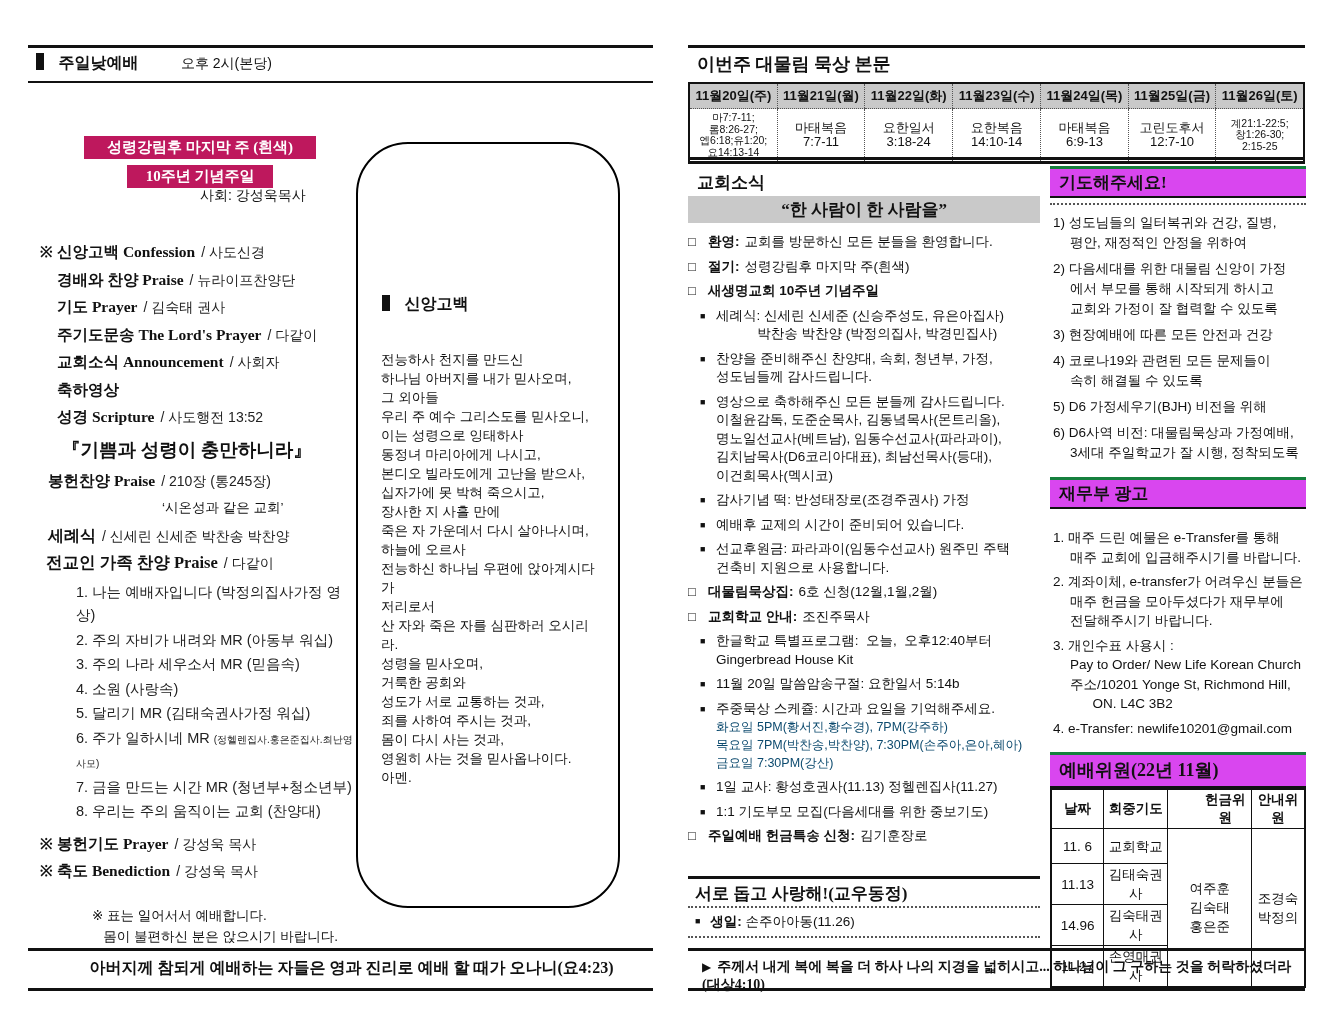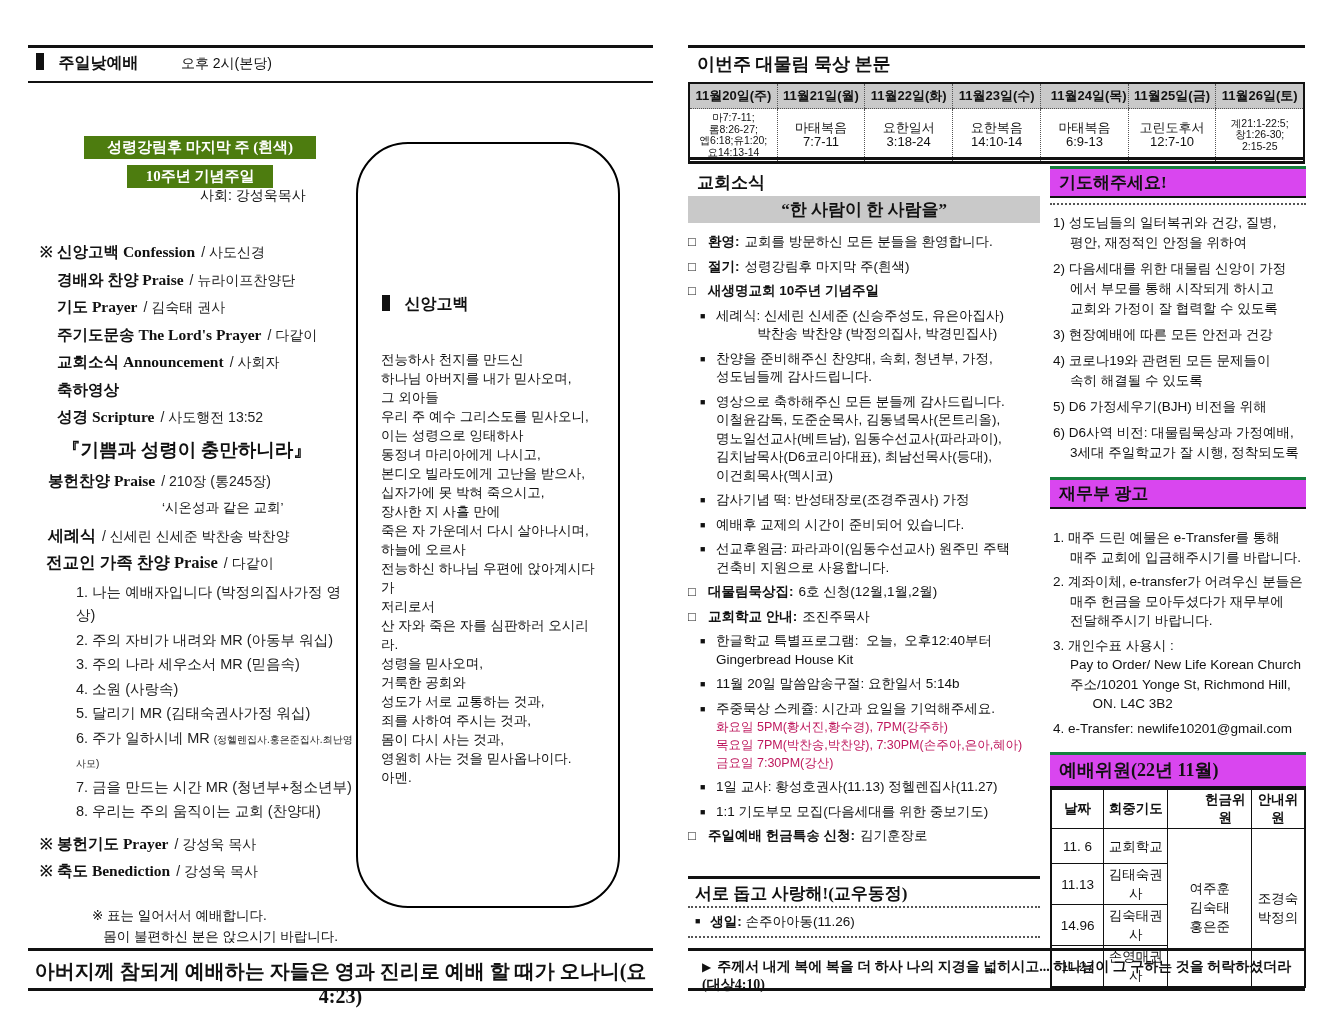--- a/index.html
+++ b/index.html
@@ -6,21 +6,21 @@
   .canvas{position:relative;width:1320px;height:1020px;background:#ffffff;overflow:hidden;
           font-family:"Liberation Sans","DejaVu Sans",sans-serif;color:#111;}
   .abs{position:absolute;}
   .rule{position:absolute;background:#111;}
   .dotted{position:absolute;border-top:2px dotted #555;height:0;}
   .sb{font-family:"Liberation Serif","DejaVu Serif",serif;font-weight:700;}
   .ss{font-family:"Liberation Sans","DejaVu Sans",sans-serif;font-weight:400;}
   .pre{white-space:pre-wrap;}
   .bar{display:inline-block;width:8px;height:17px;background:#111;vertical-align:-2px;margin-right:10px;}
   
-  .badge{position:absolute;background:#4d7c0f;color:#fff;text-align:center;font-size:15px;line-height:23px;}
+  .badge{position:absolute;background:#be185d;color:#fff;text-align:center;font-size:15px;line-height:23px;}
   .o-item{margin-bottom:7.5px;line-height:19px;}
   .o-star{display:inline-block;width:17px;font-size:15px;}
   .o-label{font-size:15.5px;}
   .o-detail{font-size:14px;color:#222;margin-left:6px;}
   .song{padding-left:36px;line-height:23.5px;font-size:14.5px;color:#222;}
   .song-small{font-size:10px;}
   .creed-box{position:absolute;left:356px;top:142px;width:260px;height:762px;
              border:2.5px solid #000;border-radius:52px;background:#fff;}
   
   table{border-collapse:collapse;}
@@ -28,21 +28,21 @@
   .dev-table th{background:#c9c9c9;font-size:13px;font-weight:700;border-left:1.5px dotted #555;
                 border-bottom:1.5px dotted #555;height:24px;padding:0 1px;}
   .dev-table td{font-size:13px;text-align:center;border-left:1.5px dotted #555;height:50px;
                 white-space:pre-line;line-height:14px;padding:1px;}
   .dev-table .tiny{font-size:10.5px;line-height:11.5px;}
   .n-item{display:flex;margin-bottom:6px;line-height:18.5px;font-size:13.5px;}
   .n-item .blt{width:20px;flex:none;font-size:13px;}
   .n-item.sq{padding-left:12px;}
   .n-item.sq .blt{width:16px;font-size:9px;line-height:18.5px;}
   .n-label{font-weight:700;margin-right:5px;flex:none;}
-  .n-sub{font-size:12.5px;line-height:18px;color:#be185d;}
+  .n-sub{font-size:12.5px;line-height:18px;color:#0c4a6e;}
   .side-head{position:absolute;left:1050px;width:256px;background:#d946ef;border-top:3px solid #15803d;
              border-bottom:2px solid #111;font-size:17px;line-height:27px;padding-left:9px;box-sizing:border-box;}
   .num-item{margin-bottom:6px;font-size:13.5px;line-height:20px;padding-left:17px;text-indent:-17px;}
   .c-table{position:absolute;left:1050px;top:788px;width:256px;border:2px solid #111;}
   .c-table th{font-size:13.5px;font-weight:700;border:1.2px solid #111;height:26px;}
   .c-table td{font-size:13.5px;text-align:center;border:1.2px solid #111;height:32px;white-space:pre-line;line-height:19px;}
 </style>
 </head>
 <body>
 
@@ -116,34 +116,34 @@
 성령을 믿사오며,
 거룩한 공회와
 성도가 서로 교통하는 것과,
 죄를 사하여 주시는 것과,
 몸이 다시 사는 것과,
 영원히 사는 것을 믿사옵나이다.
 아멘.</div>
   </div>
 
   <div class="rule" style="left:28px;top:948px;width:625px;height:3px;"></div>
-  <div class="abs sb" style="left:28px;top:958px;width:625px;text-align:center;font-size:20px;">아버지께 참되게 예배하는 자들은 영과 진리로 예배 할 때가 오나니(요4:23)</div>
+  <div class="abs sb" style="left:39px;top:958px;width:625px;text-align:center;font-size:16px;">아버지께 참되게 예배하는 자들은 영과 진리로 예배 할 때가 오나니(요4:23)</div>
   <div class="rule" style="left:28px;top:988px;width:625px;height:3px;"></div>
 
   <div class="rule" style="left:688px;top:45px;width:617px;height:3px;"></div>
   <div class="abs sb" style="left:697px;top:52px;font-size:18px;">이번주 대물림 묵상 본문</div>
 
   <table class="dev-table">
     <tbody>
         <tr>
       <th style="border-left:none;width:88px;">11월20일(주)</th>
       <th style="width:88px;">11월21일(월)</th>
       <th style="width:88px;">11월22일(화)</th>
       <th style="width:88px;">11월23일(수)</th>
-      <th style="width:88px;text-align:right;">11월24일(목)</th>
+      <th style="width:88px;">11월24일(목)</th>
       <th style="width:88px;">11월25일(금)</th>
       <th style="width:88px;">11월26일(토)</th>
     </tr>
     <tr>
       <td class="tiny" style="border-left:none;">마7:7-11;
 롬8:26-27;
 엡6:18;유1:20;
 요14:13-14</td>
       <td>마태복음
 7:7-11</td>

